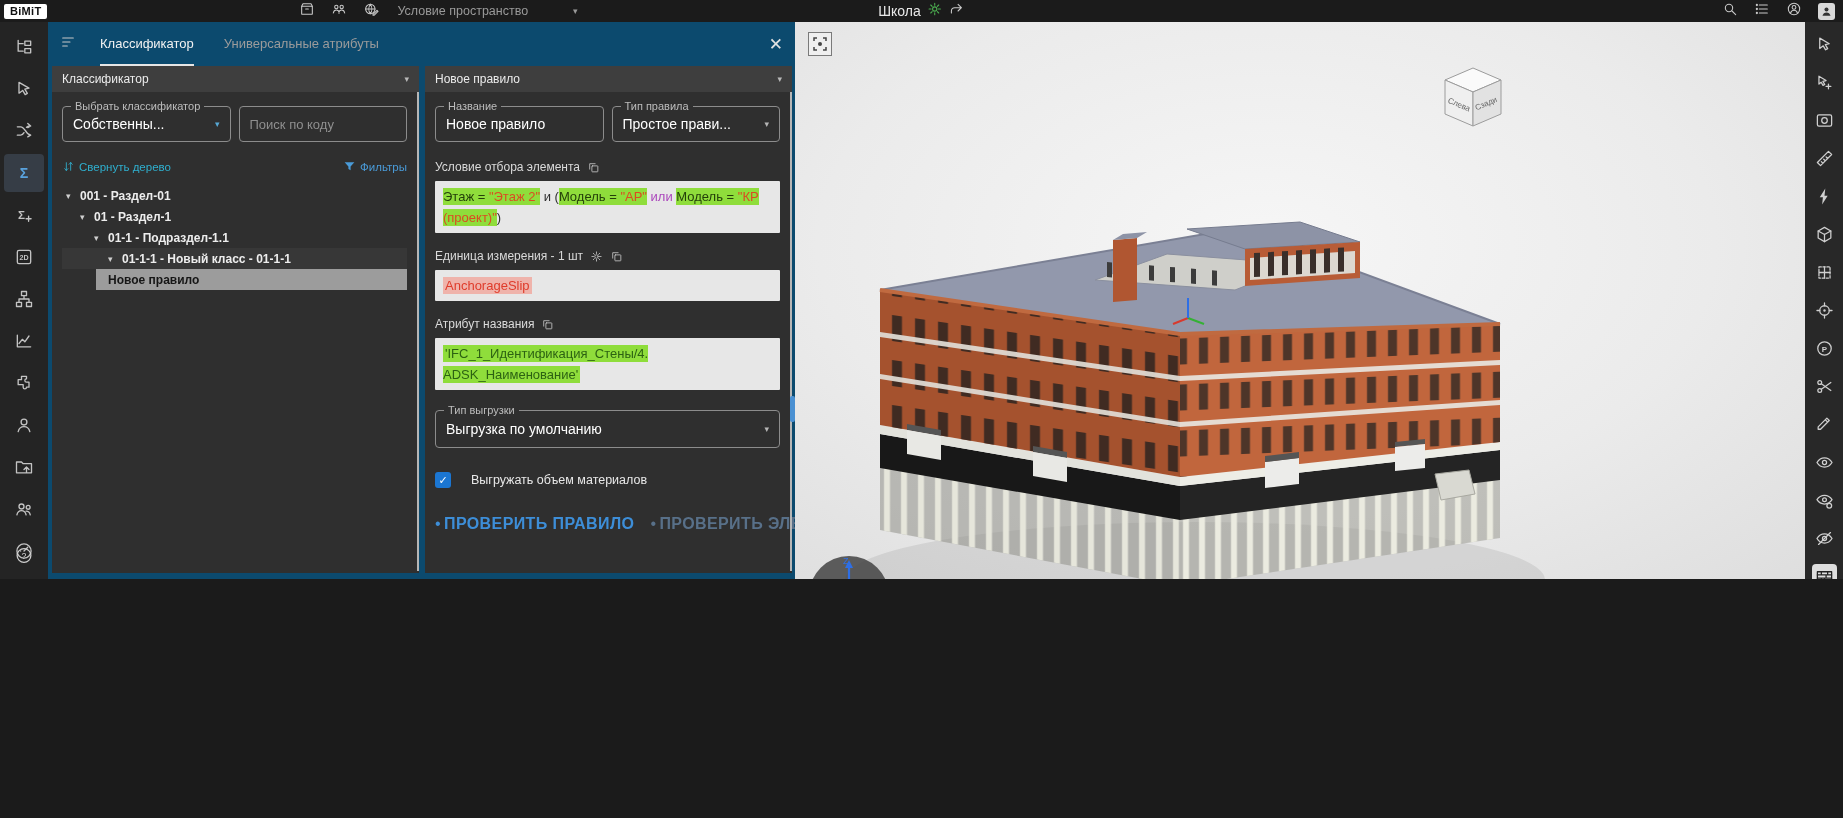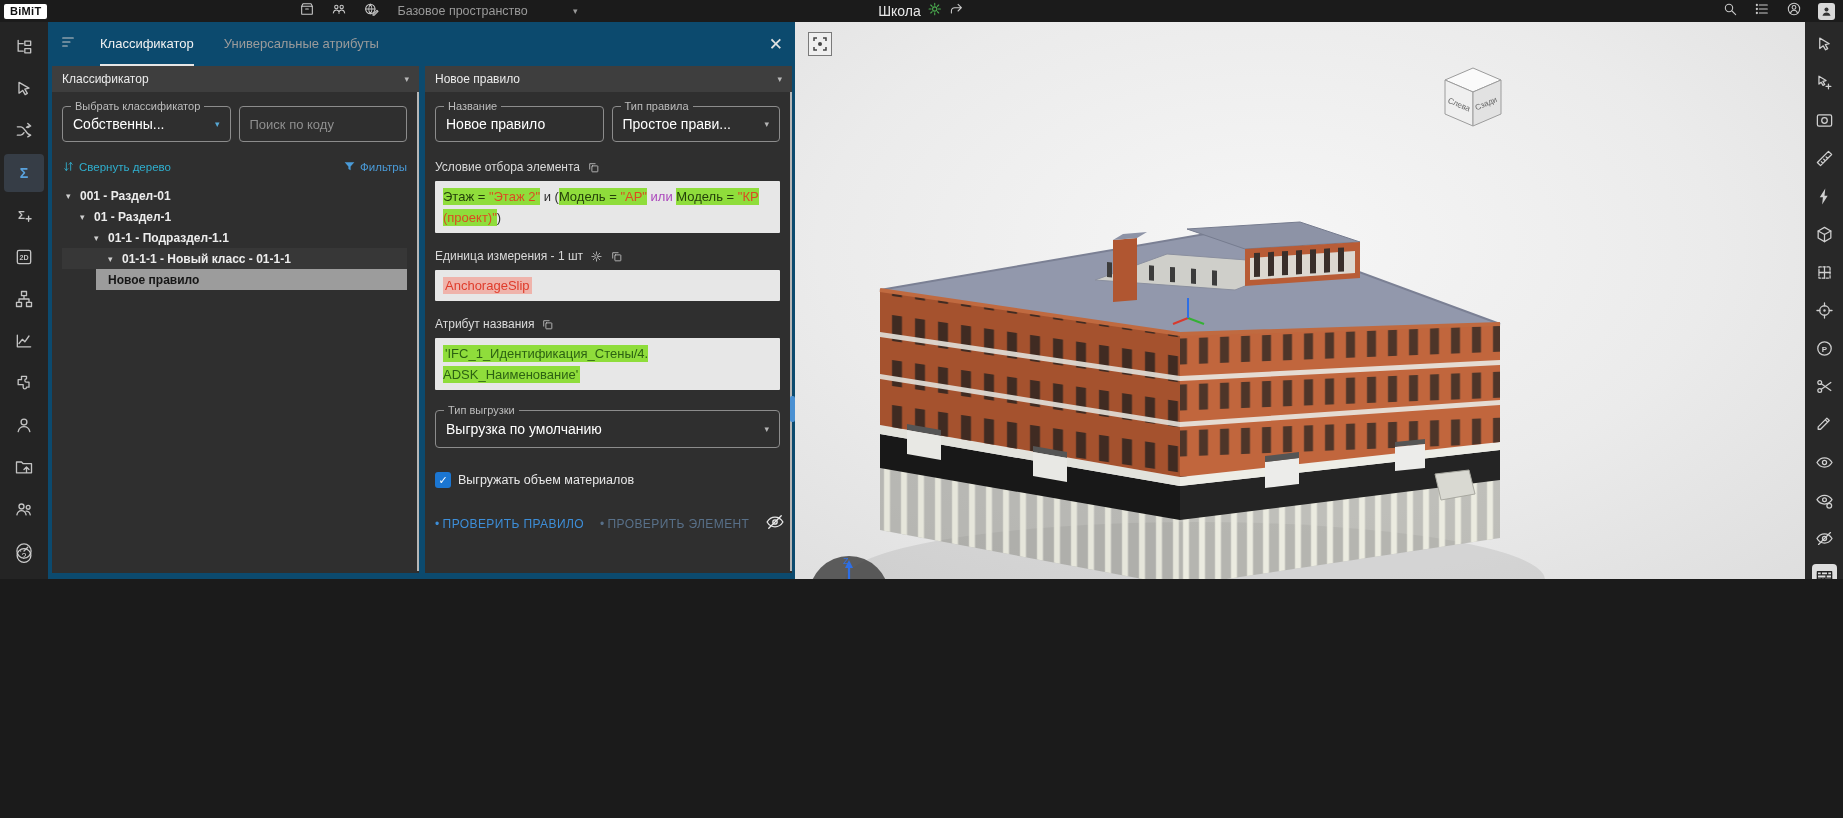--- a/index.html
+++ b/index.html
@@ -69,26 +69,26 @@
 
   
   .sec-label{display:flex;align-items:center;gap:7px;font-size:12px;color:#dadada;margin:16px 0 7px 0}
   .sec-label svg{color:#c3c3c3}
   .code{background:#e7e7e7;padding:5px 8px;font-size:13px;line-height:21px;color:#2e2e2e;border-radius:1px;cursor:text}
   .hl-f{background:#8fdd3b;color:#24400a;padding:1px 0}
   .hl-v{background:#8fdd3b;color:#da4c22;padding:1px 0}
   .hl-o{color:#ab47bc}
   .hl-r{background:#efb3ab;color:#df3b2a;padding:1px 2px}
   .hl-g{background:#8fdd3b;color:#2c6212;padding:1px 2px}
-  .cbx-row{display:flex;align-items:center;gap:7px;margin-top:24px}
+  .cbx-row{display:flex;align-items:center;gap:20px;margin-top:24px}
   .cbx{width:16px;height:16px;background:#1b76d2;border-radius:3px;color:#fff;display:flex;align-items:center;justify-content:center;cursor:pointer}
   .cbx::after{content:"✓";font-size:11px;font-weight:bold}
   .cbx-label{font-size:12.5px;color:#e8e8e8}
   .btnrow{display:flex;align-items:center;gap:16px;margin-top:24px}
-  .tbtn{font-size:12px;font-weight:normal;letter-spacing:.4px;cursor:pointer;white-space:nowrap}
+  .tbtn{font-size:16px;font-weight:bold;letter-spacing:.4px;cursor:pointer;white-space:nowrap}
   .tbtn::before{content:"•";margin-right:3px;font-weight:normal}
   .tbtn.primary{color:#3d8ed8}
   .tbtn.disabled{color:#587089;cursor:default}
   .eye-off-btn{margin-left:auto;margin-right:6px;color:#e8e8e8;cursor:pointer}
   .eye-off-btn svg.i{width:20px;height:20px}
 
   
   .viewport{flex:1;position:relative;overflow:hidden;
     background:radial-gradient(ellipse at 45% 40%,#f6f6f6 0%,#ebebeb 55%,#dddddd 100%)}
   .focusbox{position:absolute;left:13px;top:10px;width:24px;height:24px;background:#efefef;border:1px solid #7a7a7a;display:flex;align-items:center;justify-content:center;cursor:pointer}
@@ -116,21 +116,21 @@
             <circle cx="8" cy="9" r="2.5"></circle>
             <circle cx="16" cy="9" r="2.5"></circle>
             <path d="M3.5 18c.5-3 2.4-4.5 4.5-4.5S12 15 12.5 18M11.5 18c.5-3 2.4-4.5 4.5-4.5s4 1.5 4.5 4.5"></path>
           </svg></span>
       <span><svg class="i" viewBox="0 0 24 24">
             <circle cx="11" cy="12" r="7"></circle>
             <path d="M4 12h14M11 5c-3 4-3 10 0 14M11 5c3 4 3 10 0 14M15 20l6-6 1.5 1.5-6 6H15z"></path>
           </svg></span>
     </div>
     <div class="workspace">
-      <span>Базовое пространство</span>
+      <span>Условие пространство</span>
       <span class="caret-g">▾</span>
     </div>
     <div class="tb-center">
       <span class="tb-title">Школа</span>
       <span style="color:#4caf50"><svg class="i" viewBox="0 0 24 24">
             <circle cx="12" cy="12" r="3.2"></circle>
             <path d="M12 3.5v3M12 17.5v3M3.5 12h3M17.5 12h3M6 6l2.1 2.1M15.9 15.9L18 18M18 6l-2.1 2.1M8.1 15.9L6 18"></path>
           </svg></span>
       <span><svg class="i" viewBox="0 0 24 24">
             <path d="M14 5l5 5-5 5M19 10H9c-3.2 0-5 2-5 5v3"></path>

